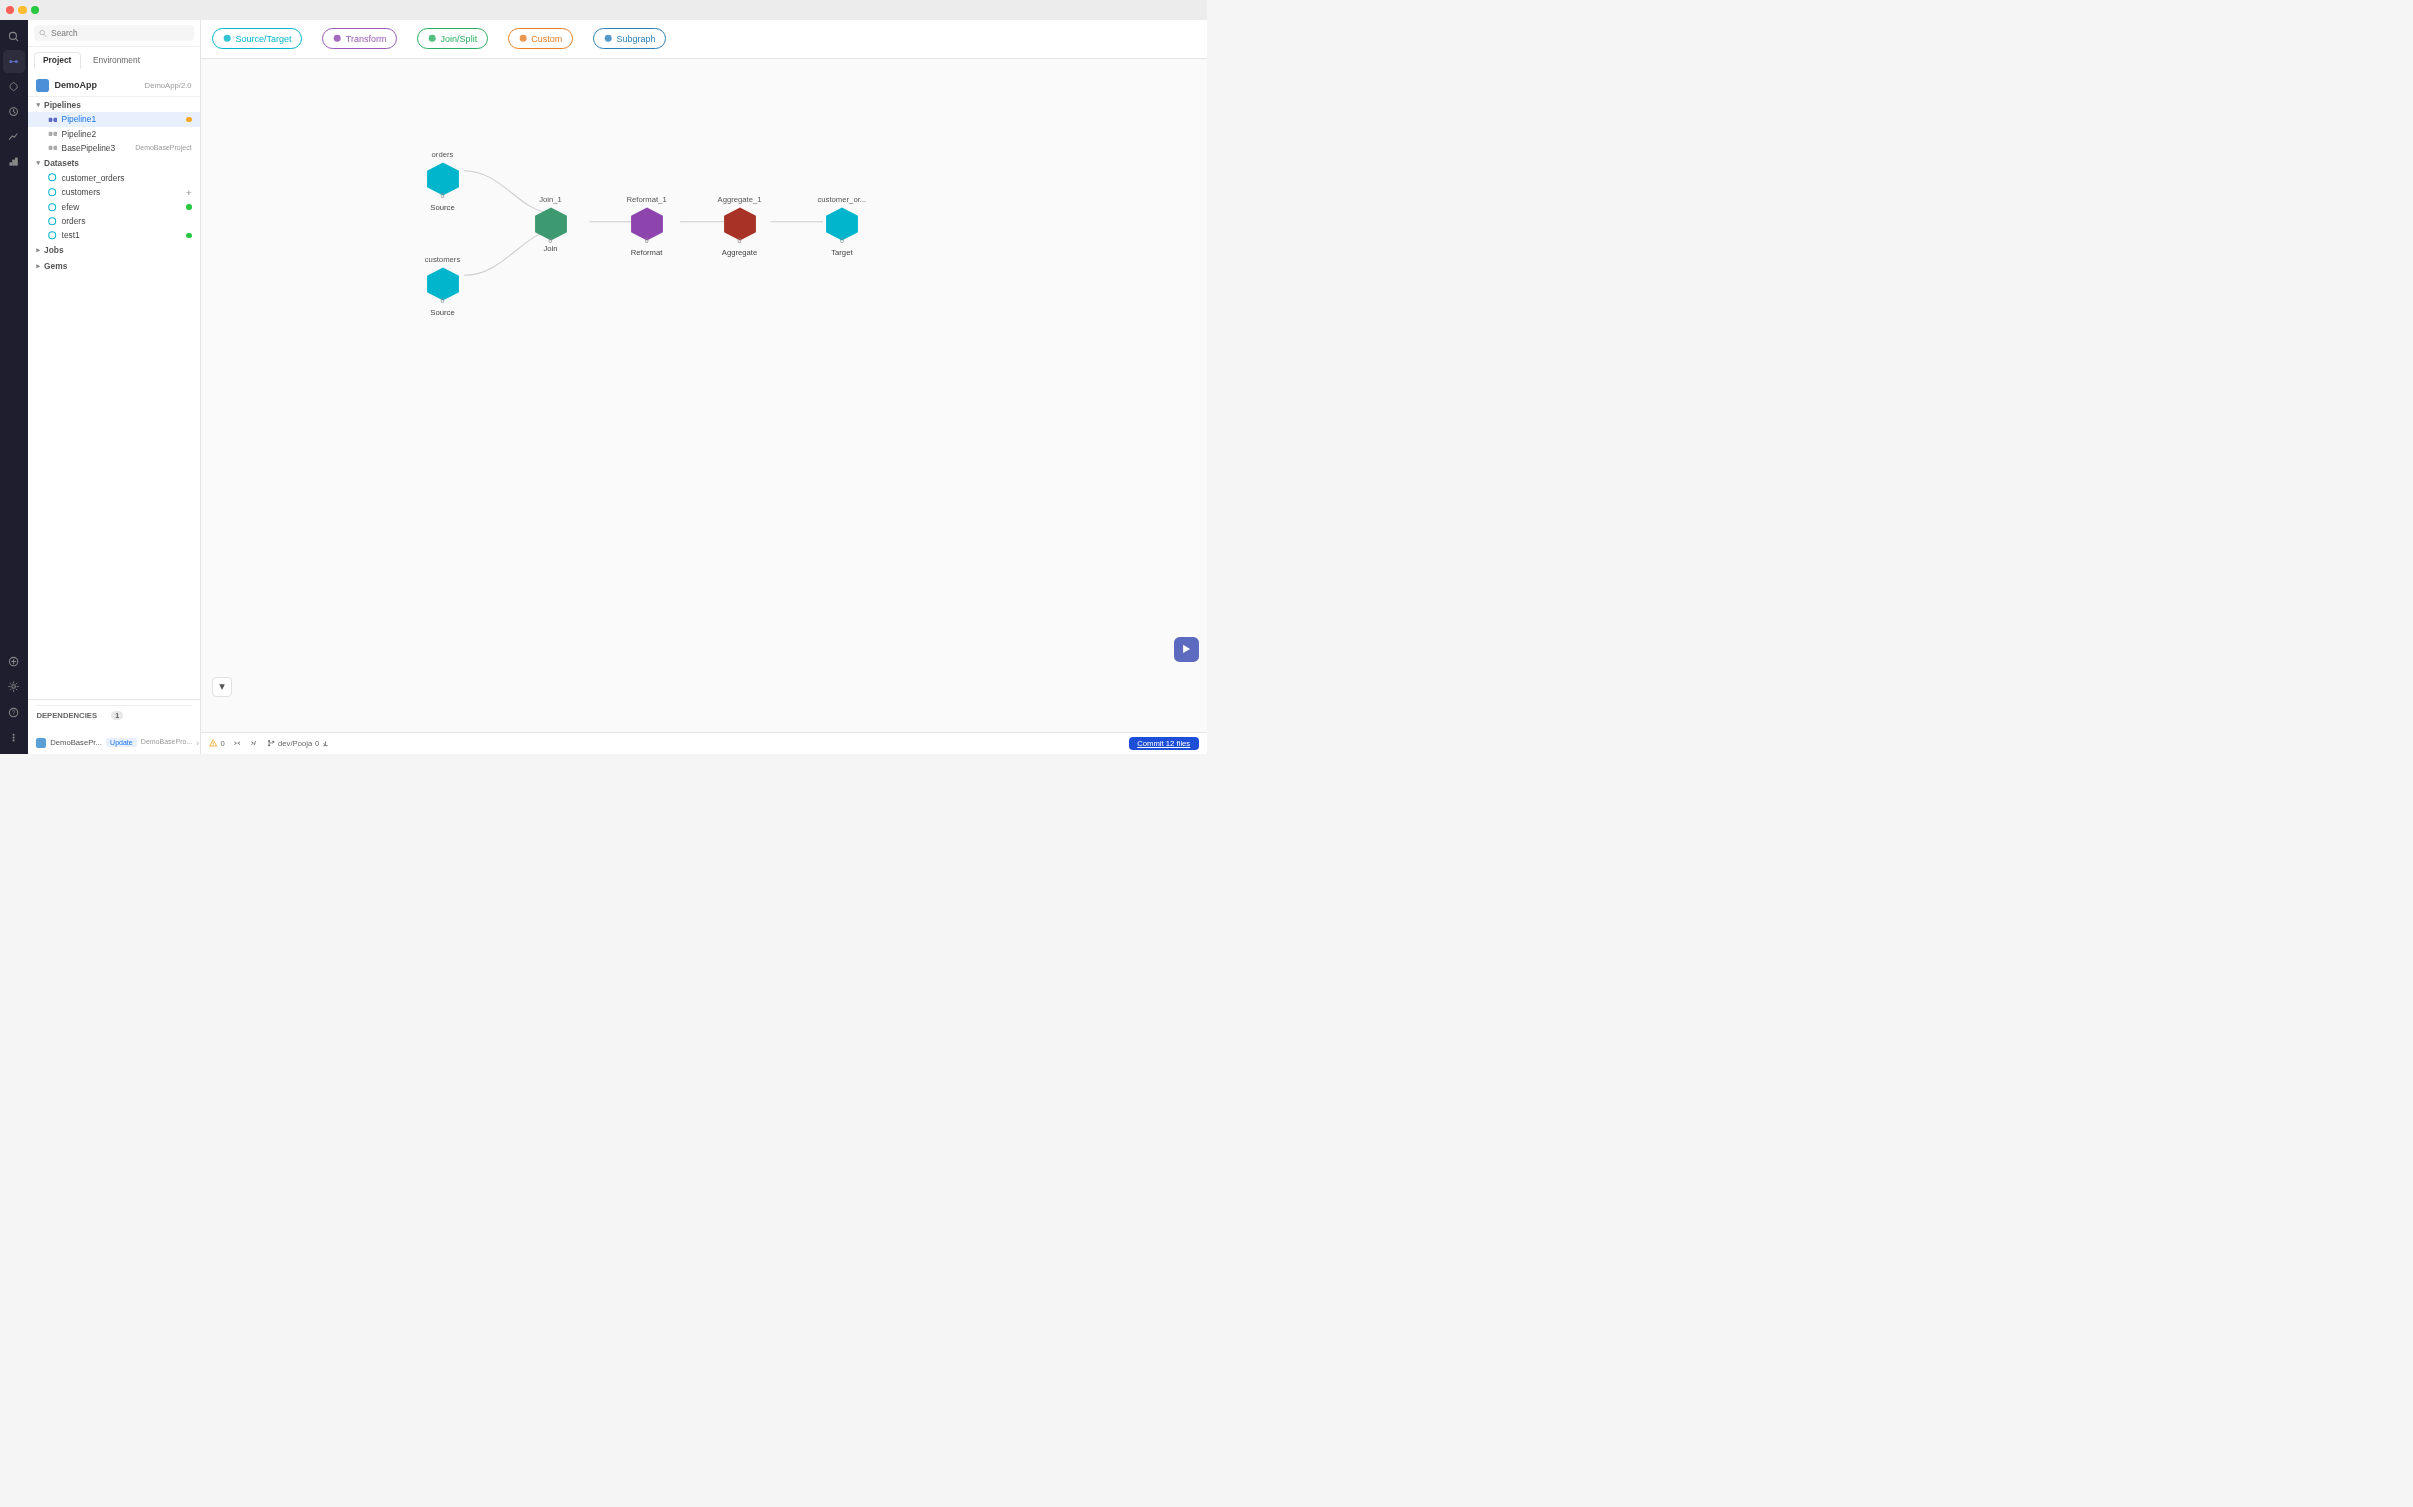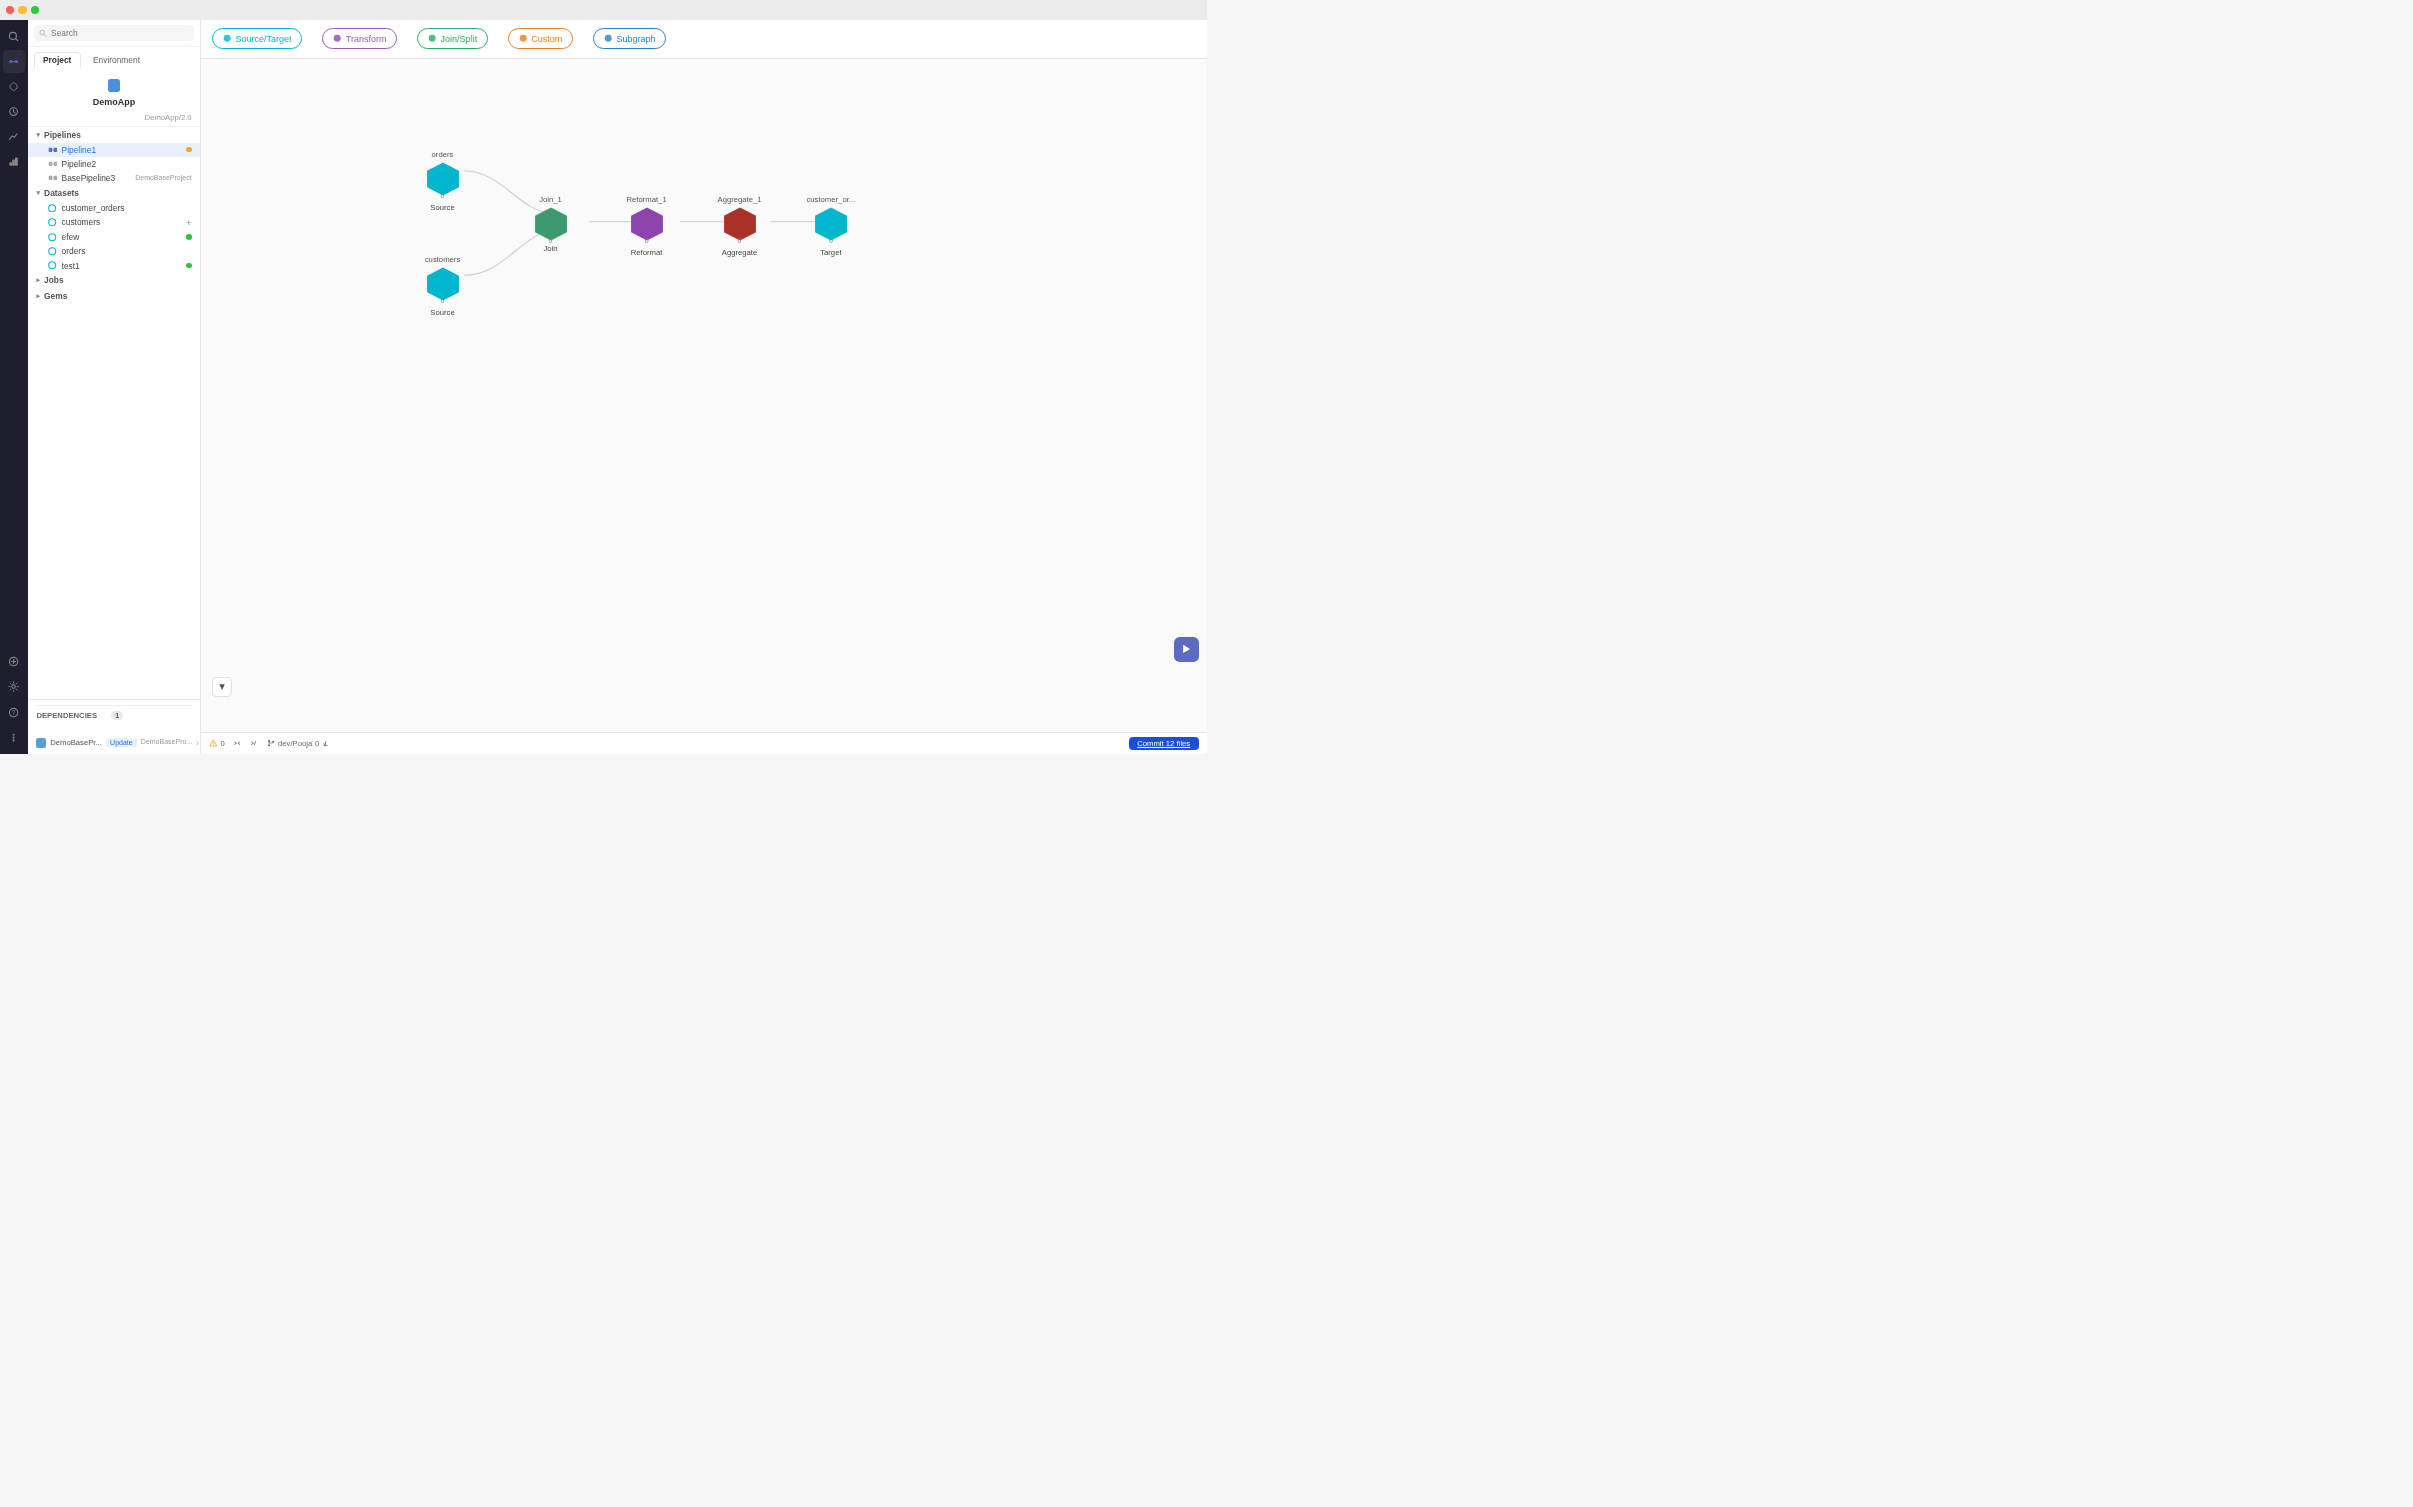--- a/index.html
+++ b/index.html
@@ -124,21 +124,20 @@
       padding: 5.6px 0;
     }
 
     
     .app-header {
       display: flex;
       align-items: center;
       padding: 4.2px 8.4px;
       border-bottom: 0.7px solid #f0f0f0;
       gap: 5.6px;
-      flex-direction: column;
     }
     .app-icon {
       width: 12.6px; height: 12.6px;
       background: #4a90d9;
       border-radius: 2.8px;
       display: flex;
       align-items: center;
       justify-content: center;
       color: white;
       font-size: 7px;
@@ -726,21 +725,21 @@
 
         <div style="position:absolute; top:80px; left:328px; display:flex; flex-direction:column; align-items:center;justify-content:flex-end;">
           <span style="font-size:7.7px; color:#555; margin-bottom:2.8px;">Aggregate_1</span>
           <svg width="36" height="36" viewBox="0 0 52 52">
             <polygon points="26,2 49,14 49,38 26,50 3,38 3,14" fill="#a93226"></polygon>
           </svg>
           <span style="font-size:7px; color:#888; margin-top:-5.6px;">0</span>
           <span style="font-size:7.7px; color:#444; margin-top:4.2px;">Aggregate</span>
         </div>
 
-        <div style="position:absolute; top:80px; left:417px; display:flex; flex-direction:column; align-items:center;">
+        <div style="position:absolute; top:80px; left:428px; display:flex; flex-direction:column; align-items:center;">
           <span style="font-size:7.7px; color:#555; margin-bottom:2.8px;">customer_or...</span>
           <svg width="36" height="36" viewBox="0 0 52 52">
             <polygon points="26,2 49,14 49,38 26,50 3,38 3,14" fill="#00b5cc"></polygon>
           </svg>
           <span style="font-size:7px; color:#888; margin-top:-5.6px;">0</span>
           <span style="font-size:7.7px; color:#444; margin-top:4.2px;">Target</span>
         </div>
       </div>
 
       <div class="play-btn">

